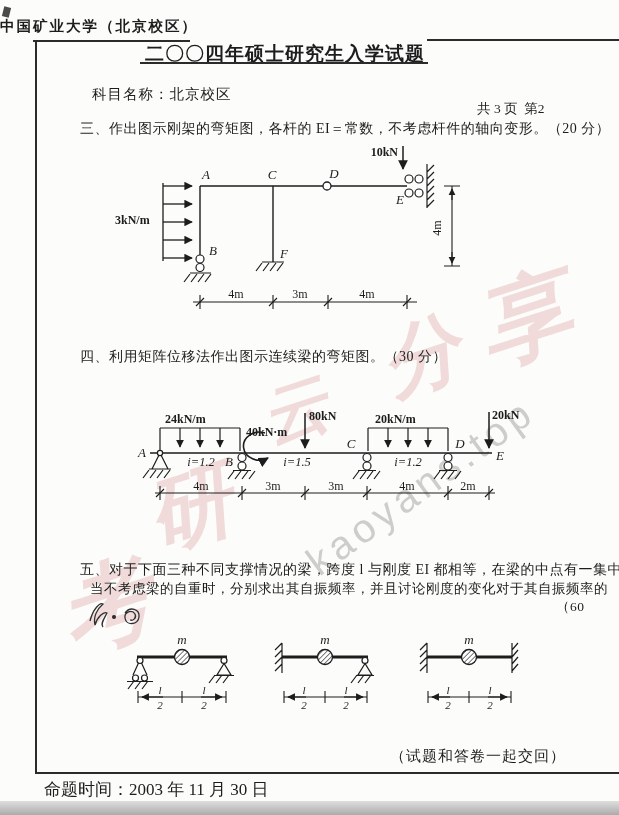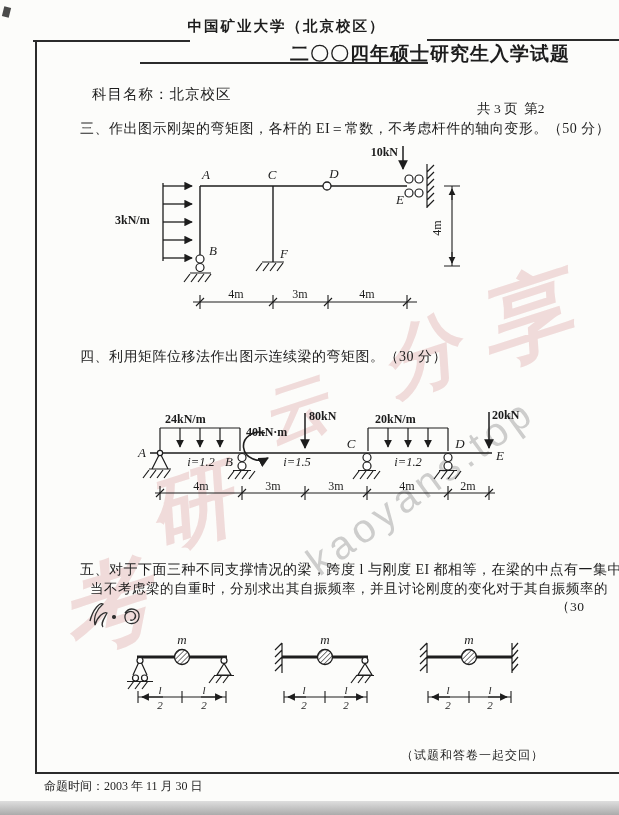--- a/index.html
+++ b/index.html
@@ -1,37 +1,37 @@
 <!DOCTYPE html>
 <html><head>
 <meta charset="utf-8">
 <style>
   html,body{margin:0;padding:0}
   body{width:619px;height:815px;position:relative;background:#fcfcfa;overflow:hidden;
        font-family:"Liberation Serif","DejaVu Serif",serif;color:#1d1d1d}
   .abs{position:absolute}
-  .ctr{left:0;width:573px;text-align:center}
+  .ctr{left:0;width:573px;text-align:left}
   .school{top:17px;font-size:14.5px;font-weight:bold;letter-spacing:2px}
-  .examtitle{top:41px;left:0;width:570px;text-align:right;font-size:19px;font-weight:bold;letter-spacing:1px}
+  .examtitle{top:41px;left:0;width:570px;text-align:center;font-size:19px;font-weight:bold;letter-spacing:1px}
   .rule{background:#2b2b2b;height:1.5px}
   .subject{left:92px;top:85px;font-size:14.5px;letter-spacing:1px}
   .pageinfo{left:477px;top:100px;font-size:13.5px;white-space:pre}
   .qtext{font-size:14px;white-space:nowrap;letter-spacing:.5px}
   .dg{position:absolute}
   .lb{font-family:"Liberation Serif",serif;font-style:italic;font-size:13px;fill:#1d1d1d}
   .val{font-family:"Liberation Serif",serif;font-size:12px;font-weight:600;fill:#1d1d1d}
   .dim{font-family:"Liberation Serif",serif;font-size:12px;fill:#1d1d1d}
   .stf{font-family:"Liberation Serif",serif;font-style:italic;font-size:12.5px;fill:#1d1d1d}
   .fr{font-family:"Liberation Serif",serif;font-style:italic;font-size:11px;fill:#1d1d1d}
   .wm{position:absolute;z-index:0;font-family:"DejaVu Serif",serif;font-style:italic;font-weight:bold;
       color:rgba(216,156,156,.34);transform:rotate(-18deg);pointer-events:none}
   .wmurl{position:absolute;z-index:0;font-family:"Liberation Sans",sans-serif;font-size:40px;
       letter-spacing:5px;color:rgba(158,158,158,.5);transform:rotate(-36deg);transform-origin:0 0;pointer-events:none}
-  .fnote{left:401px;top:747px;font-size:12px;letter-spacing:1px}
-  .fdate{left:44px;top:778px;font-size:12px;white-space:pre}
+  .fnote{left:390px;top:747px;font-size:15px;letter-spacing:1px}
+  .fdate{left:44px;top:778px;font-size:17px;white-space:pre}
   .cmark{left:3px;top:7px;width:7px;height:10px;background:#4a4a4a;transform:rotate(14deg)}
   .bstrip{left:0;top:801px;width:619px;height:14px;background:linear-gradient(180deg,#dedede,#ababab)}
   svg{overflow:visible}
 </style>
 </head>
 <body>
 
 <div class="abs" style="left:0;top:0;width:619px;height:815px;z-index:0">
   <span class="wm" style="left:60px;top:545px;font-size:92px">考</span>
   <span class="wm" style="left:148px;top:452px;font-size:84px">研</span>
@@ -46,21 +46,21 @@
 <div class="abs ctr school">中国矿业大学（北京校区）</div>
 <div class="abs rule" style="left:33px;top:40px;width:157px"></div>
 <div class="abs rule" style="left:427px;top:39px;width:192px"></div>
 <div class="abs examtitle">二〇〇四年硕士研究生入学试题</div>
 <div class="abs rule" style="left:140px;top:62px;width:288px;height:2px"></div>
 <div class="abs rule" style="left:35px;top:40px;width:1.5px;height:732px"></div>
 <div class="abs rule" style="left:35px;top:772px;width:584px"></div>
 <div class="abs subject">科目名称：北京校区</div>
 <div class="abs pageinfo">共 3 页  第2</div>
 
-<div class="abs qtext" style="left:80px;top:120px">三、作出图示刚架的弯矩图，各杆的 EI＝常数，不考虑杆件的轴向变形。（50 分）</div>
+<div class="abs qtext" style="left:80px;top:120px">三、作出图示刚架的弯矩图，各杆的 EI＝常数，不考虑杆件的轴向变形。（20 分）</div>
 
 <svg class="dg" style="left:95px;top:142px" width="390" height="172" viewBox="0 0 390 172">
   <defs>
     <marker id="a3" viewBox="0 0 10 10" refX="9" refY="5" markerWidth="6.5" markerHeight="6.5" orient="auto">
       <path d="M0,0L10,5L0,10Z" fill="#1d1d1d"></path>
     </marker>
   </defs>
   <g stroke="#1d1d1d" stroke-width="1.4" fill="none">
     <path d="M105,44 H312 M105,44 V113 M178,44 V120"></path>
   </g>
@@ -186,21 +186,21 @@
   <text class="stf" x="283" y="63" text-anchor="middle">i=1.2</text>
   <text class="dim" x="76" y="87" text-anchor="middle">4m</text>
   <text class="dim" x="148" y="87" text-anchor="middle">3m</text>
   <text class="dim" x="211" y="87" text-anchor="middle">3m</text>
   <text class="dim" x="282" y="87" text-anchor="middle">4m</text>
   <text class="dim" x="343" y="87" text-anchor="middle">2m</text>
 </svg>
 
 <div class="abs qtext" style="left:80px;top:561px;font-size:14px">五、对于下面三种不同支撑情况的梁，跨度 l 与刚度 EI 都相等，在梁的中点有一集中质</div>
 <div class="abs qtext" style="left:90px;top:580px;font-size:13.5px">当不考虑梁的自重时，分别求出其自振频率，并且讨论刚度的变化对于其自振频率的</div>
-<div class="abs qtext" style="left:556px;top:598px;font-size:13.5px">（30</div>
+<div class="abs qtext" style="left:556px;top:598px;font-size:13.5px">（60</div>
 
 <svg class="dg" style="left:80px;top:597px" width="70" height="32" viewBox="0 0 70 32">
   <g stroke="#2f2f2f" stroke-width="1.3" fill="none">
     <path d="M10,24 C13,12 20,5 23,7 C17,12 13,20 15,28 M15,28 C17,20 24,14 27,16 C24,22 20,27 23,30"></path>
     <circle cx="34" cy="20" r="1.4" fill="#2f2f2f"></circle>
     <path d="M45,16 c5,-7 15,-4 14,4 c-1,8 -13,9 -14,1 c-1,-6 7,-9 10,-4 c2,4 -2,7 -5,6"></path>
   </g>
 </svg>
 
 <svg class="dg" style="left:105px;top:635px" width="440" height="92" viewBox="0 0 440 92">

